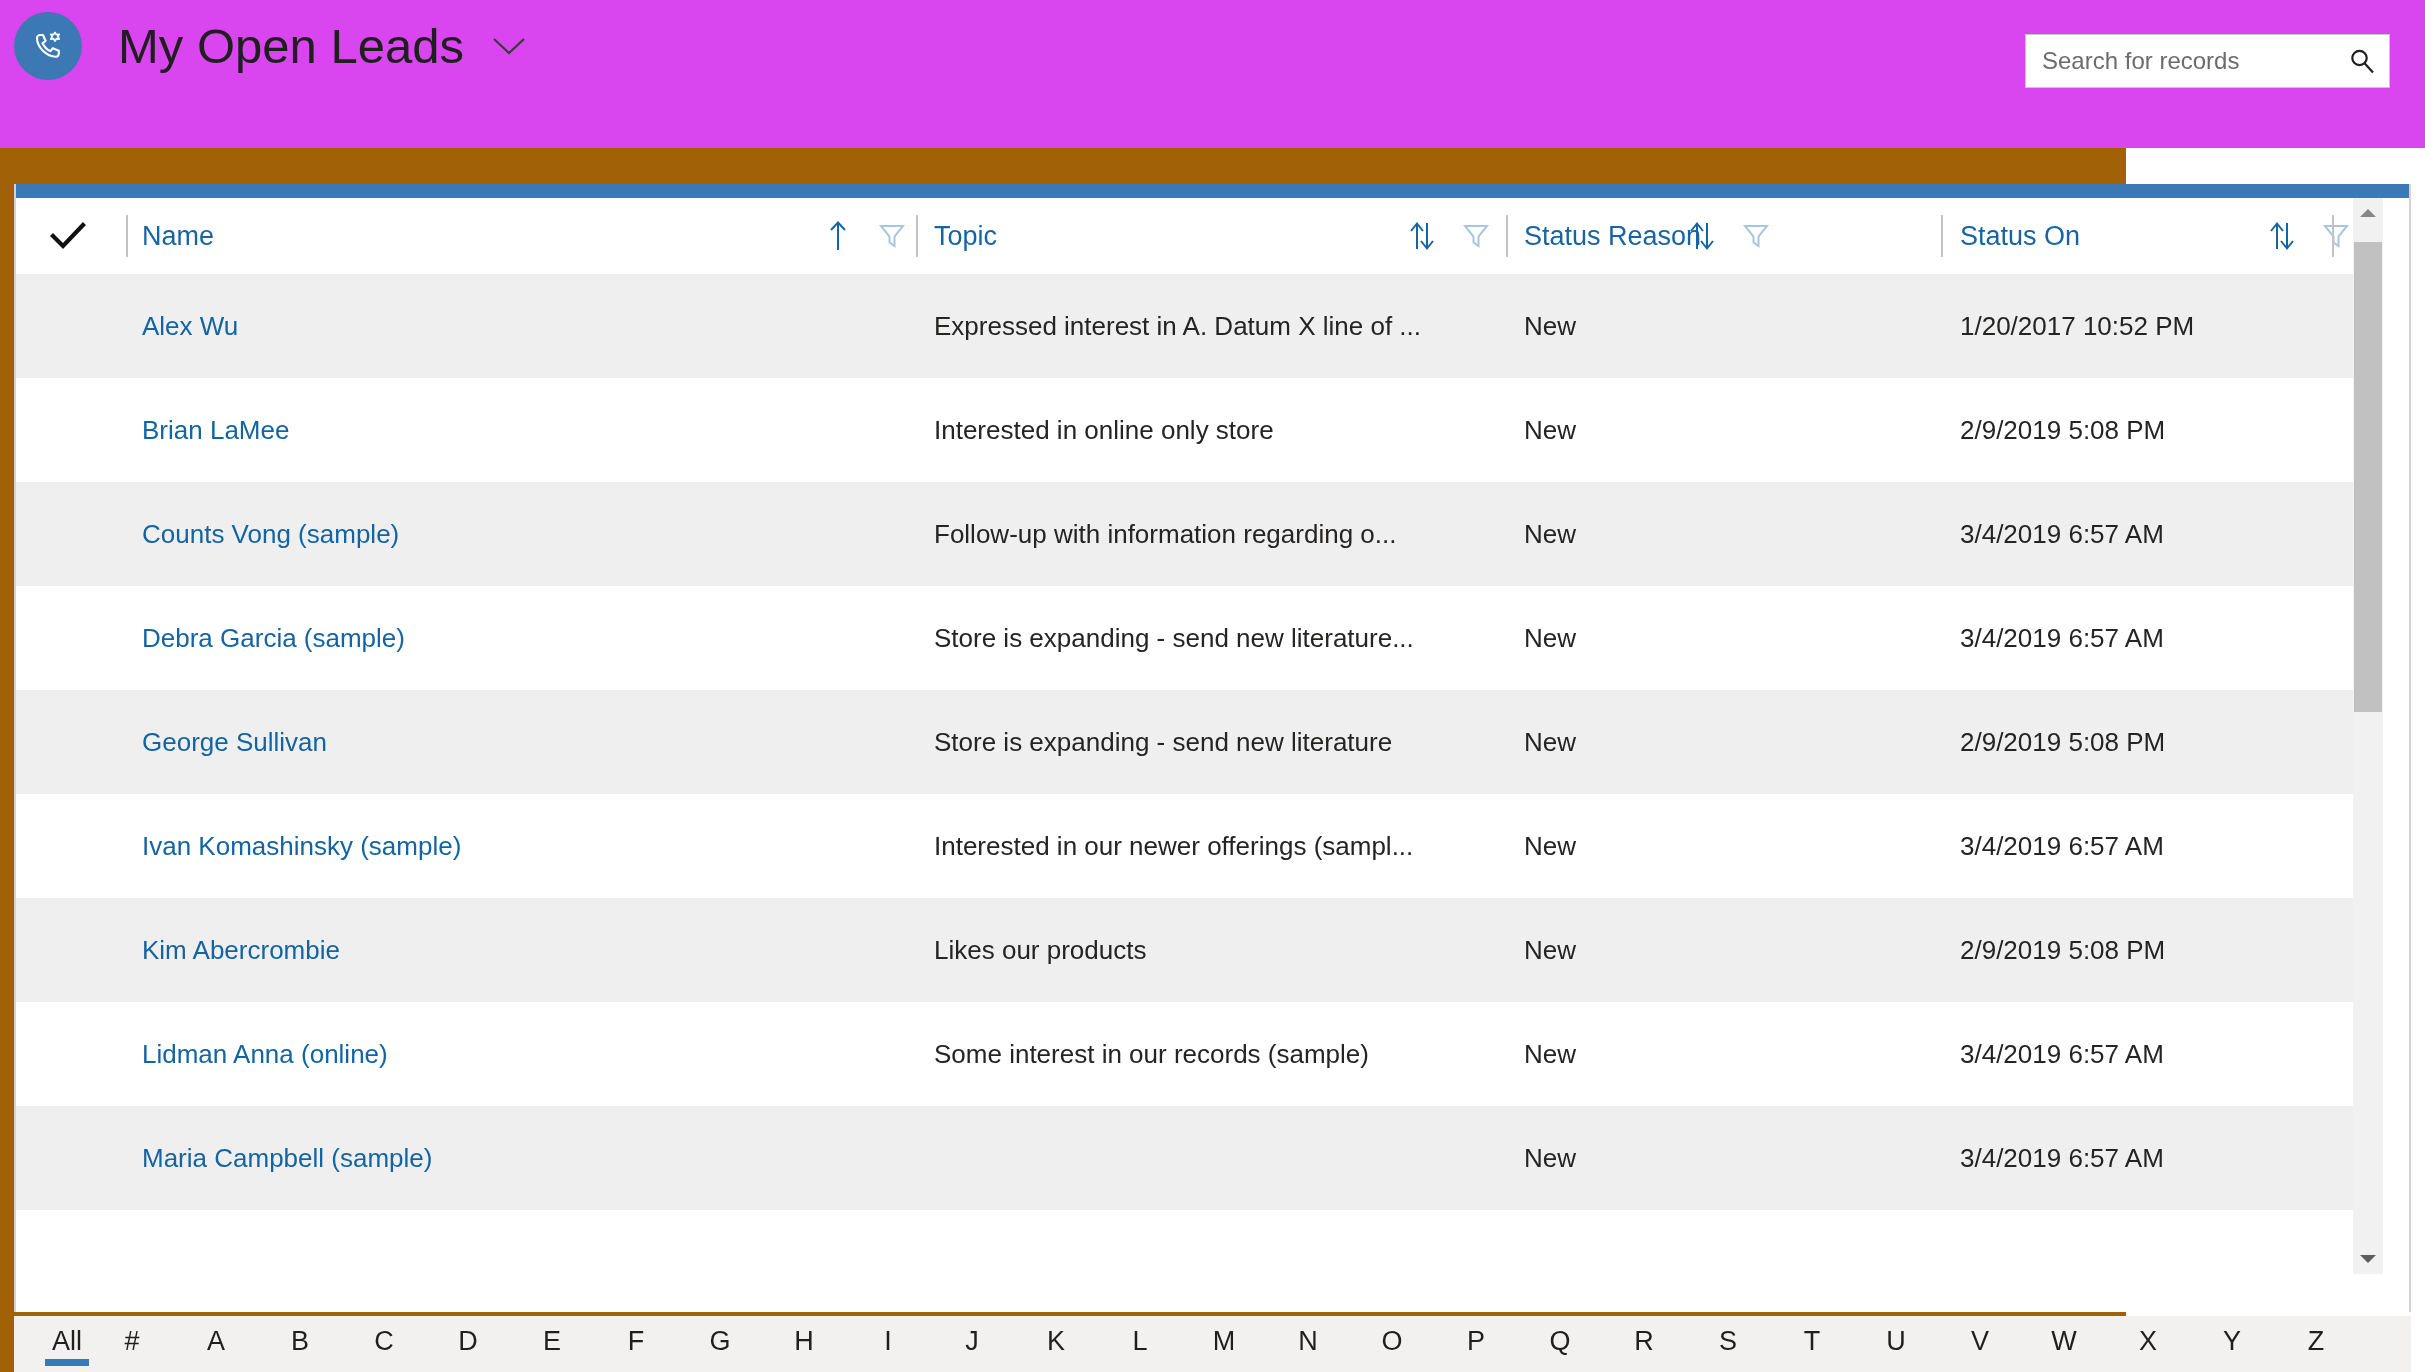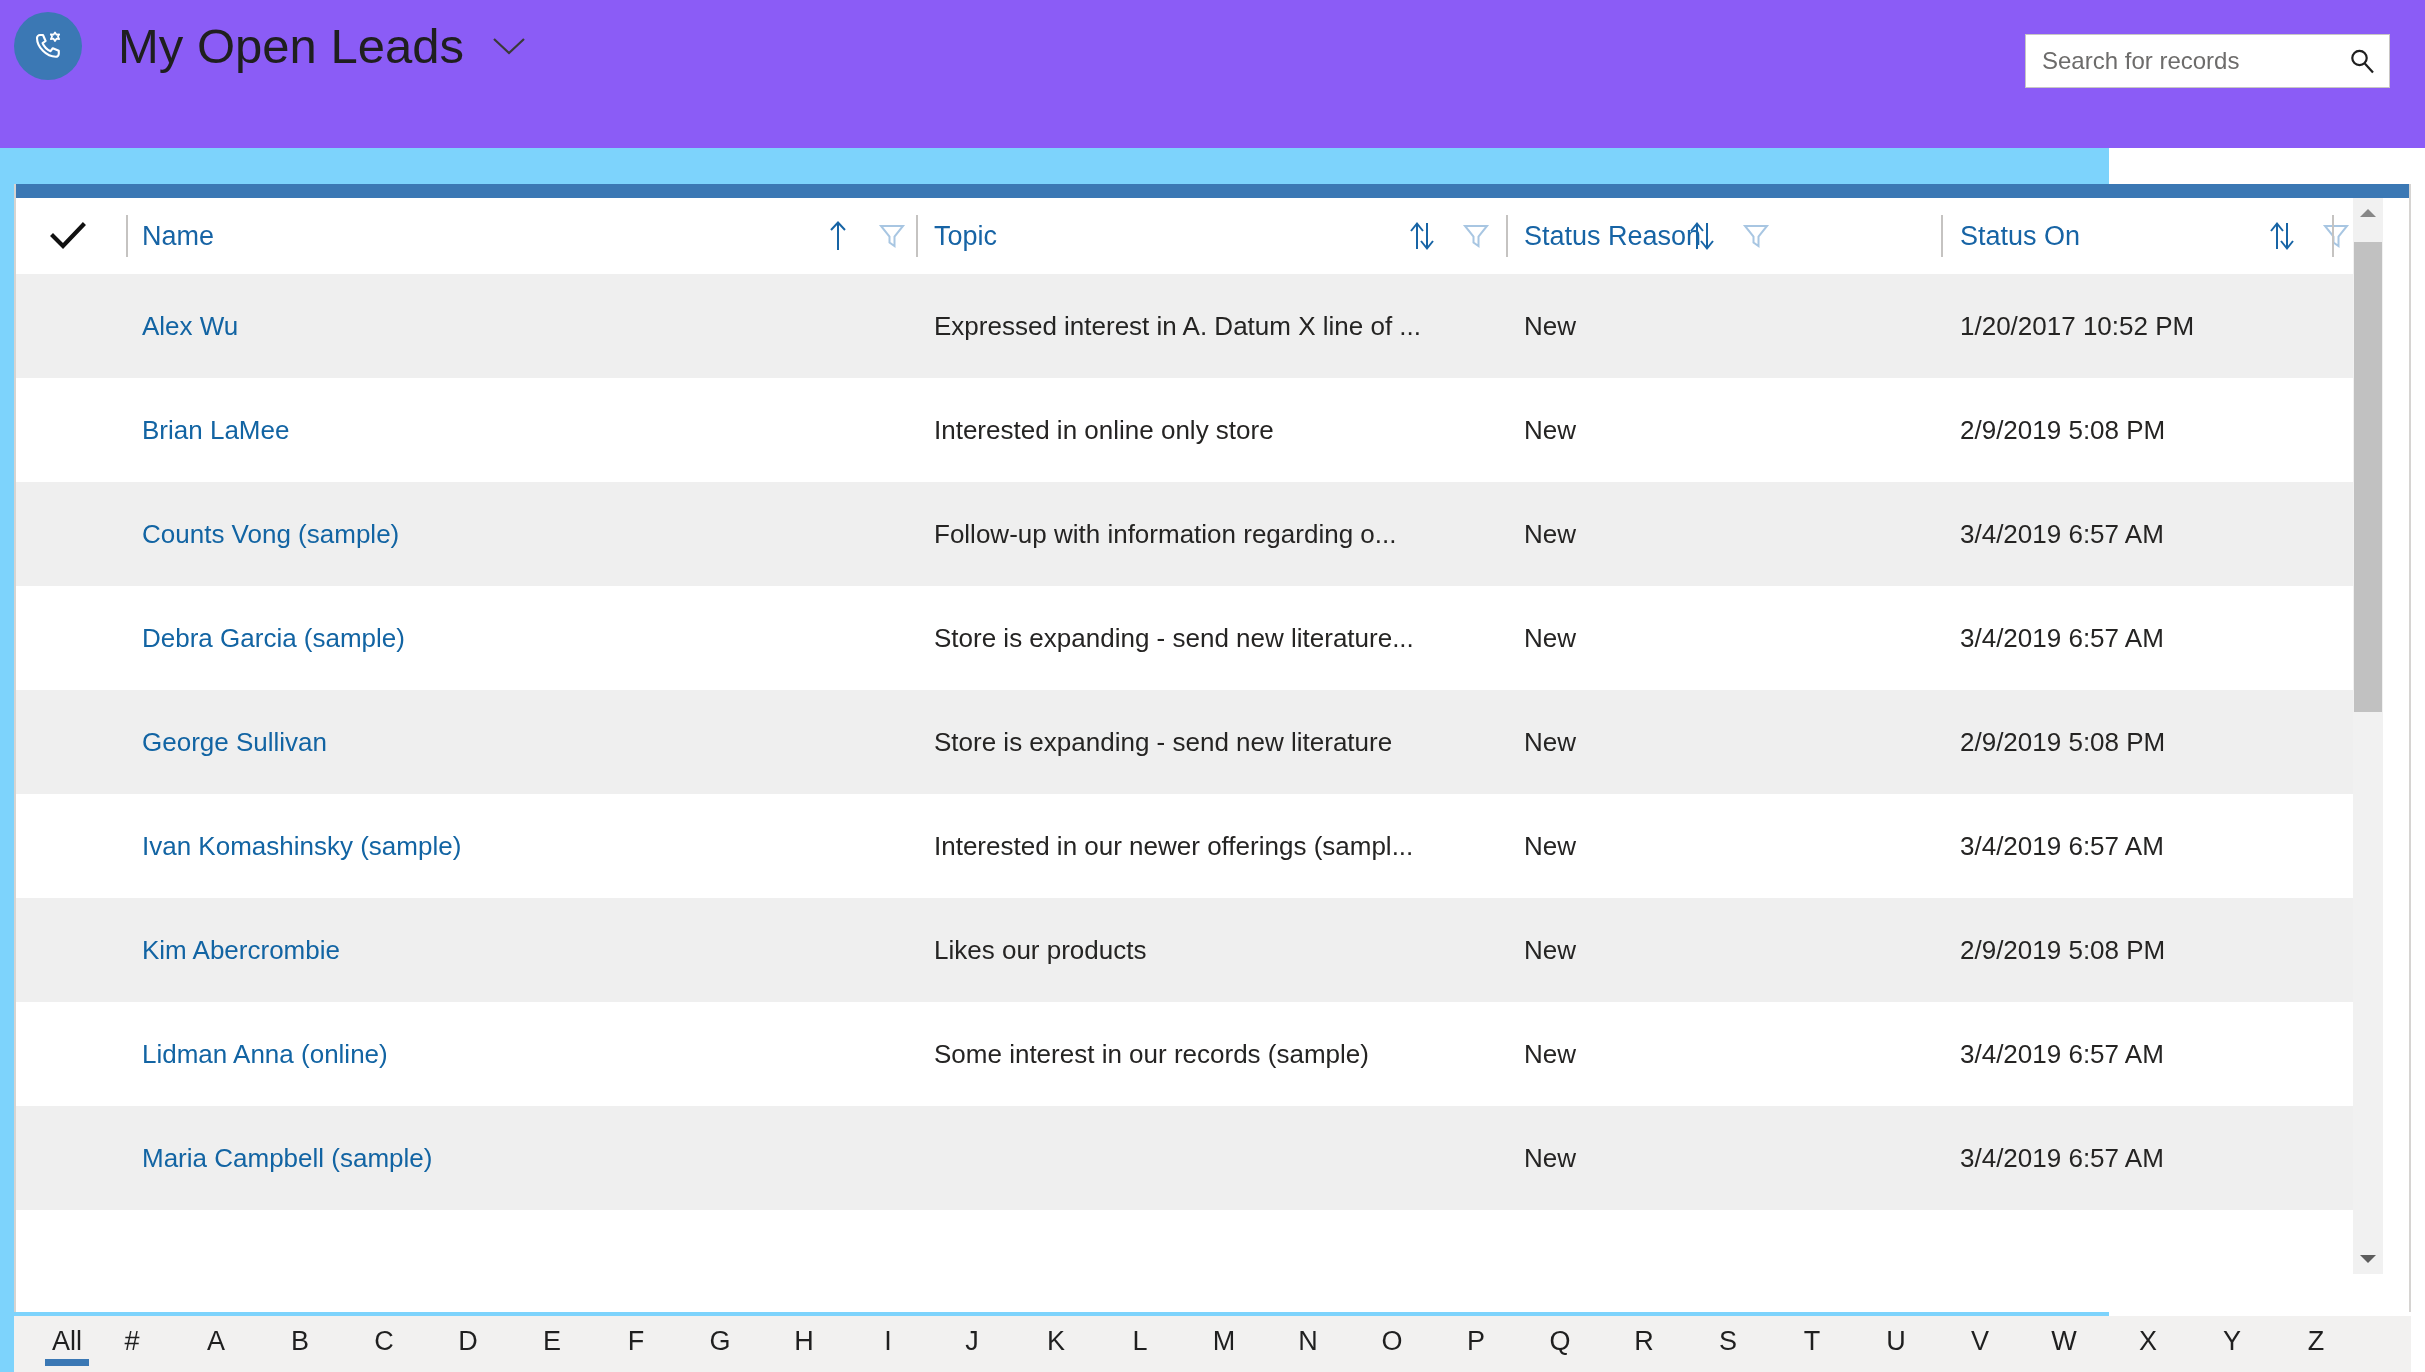--- a/index.html
+++ b/index.html
@@ -14,21 +14,21 @@
     -webkit-font-smoothing: antialiased;
     overflow: hidden;
   }
 
   
   .app-header {
     position: absolute;
     left: 0; top: 0;
     width: 2425px;
     height: 148px;
-    background: #8b5cf6;
+    background: #d946ef;
     box-sizing: border-box;
   }
   .header-left {
     position: absolute;
     left: 14px; top: 12px;
     display: flex;
     align-items: center;
   }
   .entity-icon {
     width: 68px; height: 68px;
@@ -85,21 +85,22 @@
     cursor: pointer;
     flex: 0 0 auto;
   }
 
   
   .grid-region {
     position: absolute;
     left: 0; top: 148px;
     width: 2109px;
     height: 1224px;
-    background: #7dd3fc;
+    background: #a16207;
+    padding-left: 17px;
   }
   .grid-card {
     position: absolute;
     left: 14px; top: 36px;
     width: 2397px;
     height: 1128px;
     background: #ffffff;
     border-left: 2px solid #d6d4d2;
     border-right: 2px solid #d6d4d2;
     box-sizing: border-box;

